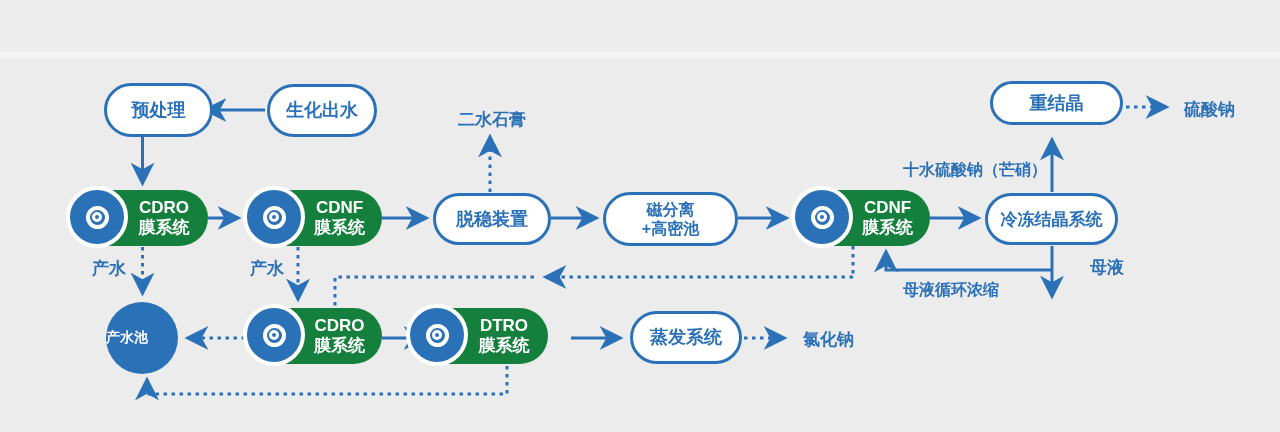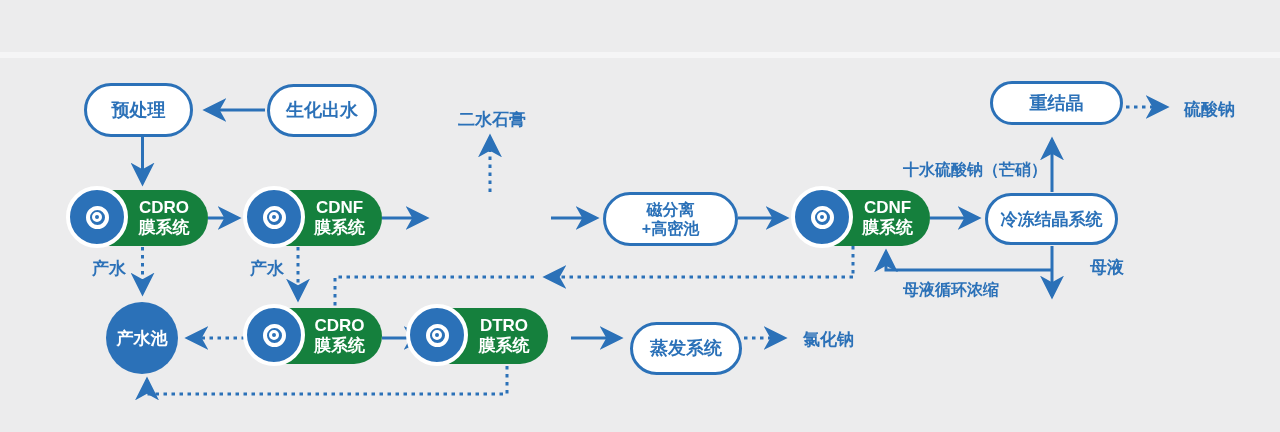--- a/index.html
+++ b/index.html
@@ -20,21 +20,21 @@
   .bpill .btxt{position:absolute;left:58px;right:6px;top:0;bottom:0;display:flex;
                flex-direction:column;align-items:center;justify-content:center;
                font-weight:bold;font-size:17px;line-height:20px;}
   .disc{position:absolute;left:-2px;top:-4px;width:54px;height:54px;border:4px solid #ffffff;
         border-radius:50%;background:#2B71B8;box-sizing:content-box;
         display:flex;align-items:center;justify-content:center;}
   .r1{width:23px;height:23px;border:4px solid #ffffff;border-radius:50%;box-sizing:border-box;
       display:flex;align-items:center;justify-content:center;}
   .r2{width:10px;height:10px;border:3px solid #ffffff;border-radius:50%;box-sizing:border-box;}
   .cnode{position:absolute;width:72px;height:72px;border-radius:50%;background:#2B71B8;
-         color:#fff;font-weight:bold;font-size:17px;display:flex;align-items:center;justify-content:center;}
+         color:#fff;font-weight:bold;font-size:14px;display:flex;align-items:center;}
   .flabel{position:absolute;color:#2B71B8;font-weight:bold;font-size:17px;white-space:nowrap;}
   .flabel.sm{font-size:16px;}
 </style>
 </head>
 <body>
 
 <div class="stage">
 
   <div class="topstrip"></div>
 
@@ -68,36 +68,39 @@
         <path d="M245 338 L188 338" marker-end="url(#ah)"></path>
         <path d="M744 338 L784 338" marker-end="url(#ah)"></path>
         <path d="M507 366 L507 394 L147 394 L147 380" marker-end="url(#ah)"></path>
       </g>
 
       <path d="M382 338 L424 338" marker-end="url(#ah)"></path>
       <path d="M571 338 L620 338" marker-end="url(#ah)"></path>
     </g>
   </svg>
 
-  <div class="wpill" style="left:84px;top:83px;width:109px;height:54px;">
+  <div class="wpill" style="left:104px;top:83px;width:109px;height:54px;">
     <span>预处理</span>
   </div>
   <div class="wpill" style="left:267px;top:84px;width:110px;height:53px;">
     <span>生化出水</span>
+  </div>
+  <div class="wpill" style="left:433px;top:193px;width:118px;height:52px;">
+    <span>脱稳装置</span>
   </div>
   <div class="wpill" style="left:985px;top:193px;width:133px;height:52px;font-size:17px;">
     <span>冷冻结晶系统</span>
   </div>
   <div class="wpill" style="left:603px;top:192px;width:135px;height:54px;">
     <span class="two"><span>磁分离</span><br><span>+高密池</span></span>
   </div>
   <div class="wpill" style="left:990px;top:81px;width:133px;height:44px;">
     <span>重结晶</span>
   </div>
-  <div class="wpill" style="left:630px;top:322px;width:112px;height:53px;">
+  <div class="wpill" style="left:630px;top:311px;width:112px;height:53px;">
     <span>蒸发系统</span>
   </div>
 
   <div class="bpill" style="left:68px;top:190px;width:140px;">
     <span class="disc">
         <span class="r1">
           <span class="r2"></span>
         </span>
       </span>
     <span class="btxt">

